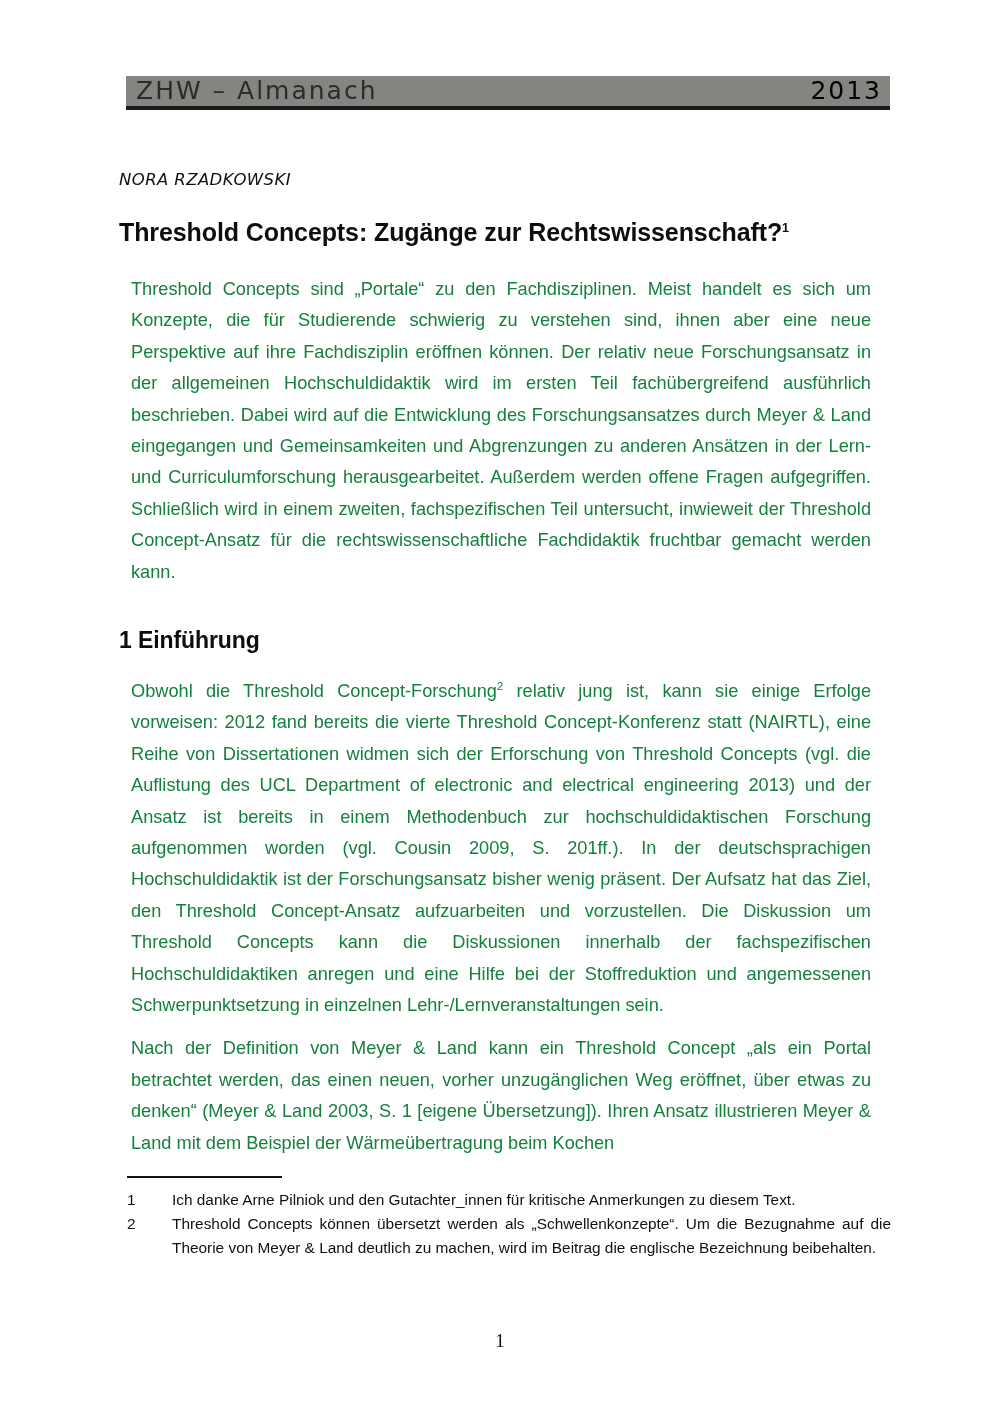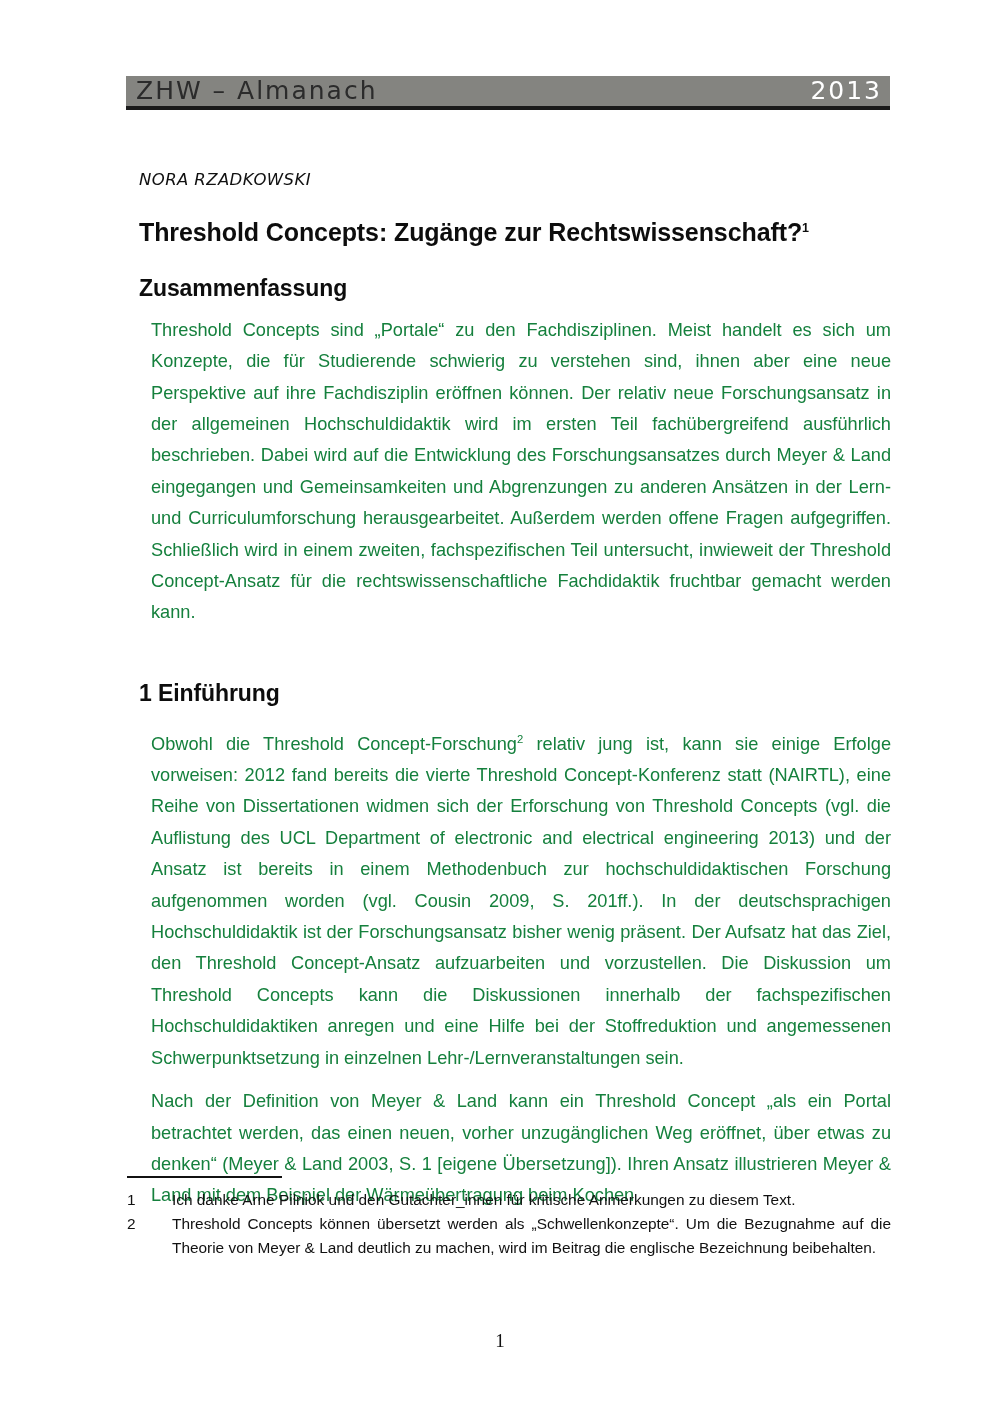--- a/index.html
+++ b/index.html
@@ -43,38 +43,38 @@
     line-height: 1.05;
     letter-spacing: 2.0px;
     color: #2b2b2b;
     white-space: nowrap;
   }
   .journal-year {
     font-family: "DejaVu Sans", sans-serif;
     font-size: 25px;
     line-height: 1.05;
     letter-spacing: 2.0px;
-    color: #ffffff;
+    color: #000000;
     white-space: nowrap;
   }
   .journal-subtitle {
     font-family: "DejaVu Sans", sans-serif;
     font-size: 13.2px;
     line-height: 1.25;
     letter-spacing: 2.45px;
     color: #2e2e2e;
     white-space: nowrap;
     padding-top: 1px;
     padding-bottom: 1px;
   }
 
   
   .content {
     position: absolute;
-    left: 129px;
+    left: 109px;
     top: 170px;
     width: 764px;
   }
 
   .author {
     font-family: "DejaVu Sans", sans-serif;
     font-style: italic;
     font-size: 16.5px;
     letter-spacing: 0.4px;
     color: #111111;
@@ -100,21 +100,21 @@
     font-family: "Liberation Sans", sans-serif;
     font-size: 23px;
     font-weight: bold;
     color: #0d0d0d;
     margin: 0 0 10px 0;
     line-height: 1.25;
     letter-spacing: -0.1px;
   }
 
   h2.section-heading.numbered {
-    margin-top: 50px;
+    margin-top: 38px;
     margin-bottom: 16px;
   }
 
   p.body-text {
     font-family: "Liberation Sans", sans-serif;
     font-size: 18.2px;
     line-height: 31.4px;
     text-align: justify;
     color: #15803d;
     margin: 12px;
@@ -181,21 +181,20 @@
     </div>
   </div>
 
   <div class="content">
 
     <div class="author">NORA RZADKOWSKI</div>
 
     <h1 class="doc-title"><span>Threshold Concepts: Zugänge zur Rechtswissenschaft?</span><sup>1</sup></h1>
 
     <div class="abstract-block">
-      <h2 class="section-heading">Zusammenfassung</h2>
       <p class="body-text">Threshold Concepts sind „Portale“ zu den Fachdisziplinen. Meist handelt es sich um Konzepte, die für Studierende schwierig zu verstehen sind, ihnen aber eine neue Perspektive auf ihre Fachdisziplin eröffnen können. Der relativ neue Forschungsansatz in der allgemeinen Hochschuldidaktik wird im ersten Teil fachübergreifend ausführlich beschrieben. Dabei wird auf die Entwicklung des Forschungsansatzes durch Meyer &amp; Land eingegangen und Gemeinsamkeiten und Abgrenzungen zu anderen Ansätzen in der Lern- und Curriculumforschung herausgearbeitet. Außerdem werden offene Fragen aufgegriffen. Schließlich wird in einem zweiten, fachspezifischen Teil untersucht, inwieweit der Threshold Concept-Ansatz für die rechtswissenschaftliche Fachdidaktik fruchtbar gemacht werden kann.</p>
     </div>
 
     <div>
       <h2 class="section-heading numbered">1 Einführung</h2>
       <p class="body-text"><span>Obwohl die Threshold Concept-Forschung</span><sup>2</sup><span> relativ jung ist, kann sie einige Erfolge vorweisen: 2012 fand bereits die vierte Threshold Concept-Konferenz statt (NAIRTL), eine Reihe von Dissertationen widmen sich der Erforschung von Threshold Concepts (vgl. die Auflistung des UCL Department of electronic and electrical engineering 2013) und der Ansatz ist bereits in einem Methodenbuch zur hochschuldidaktischen Forschung aufgenommen worden (vgl. Cousin 2009, S. 201ff.). In der deutschsprachigen Hochschuldidaktik ist der Forschungsansatz bisher wenig präsent. Der Aufsatz hat das Ziel, den Threshold Concept-Ansatz aufzuarbeiten und vorzustellen. Die Diskussion um Threshold Concepts kann die Diskussionen innerhalb der fachspezifischen Hochschuldidaktiken anregen und eine Hilfe bei der Stoffreduktion und angemessenen Schwerpunktsetzung in einzelnen Lehr-/Lernveranstaltungen sein.</span></p>
     </div>
 
     <div>
       <p class="body-text">Nach der Definition von Meyer &amp; Land kann ein Threshold Concept „als ein Portal betrachtet werden, das einen neuen, vorher unzugänglichen Weg eröffnet, über etwas zu denken“ (Meyer &amp; Land 2003, S. 1 [eigene Übersetzung]). Ihren Ansatz illustrieren Meyer &amp; Land mit dem Beispiel der Wärmeübertragung beim Kochen</p>

